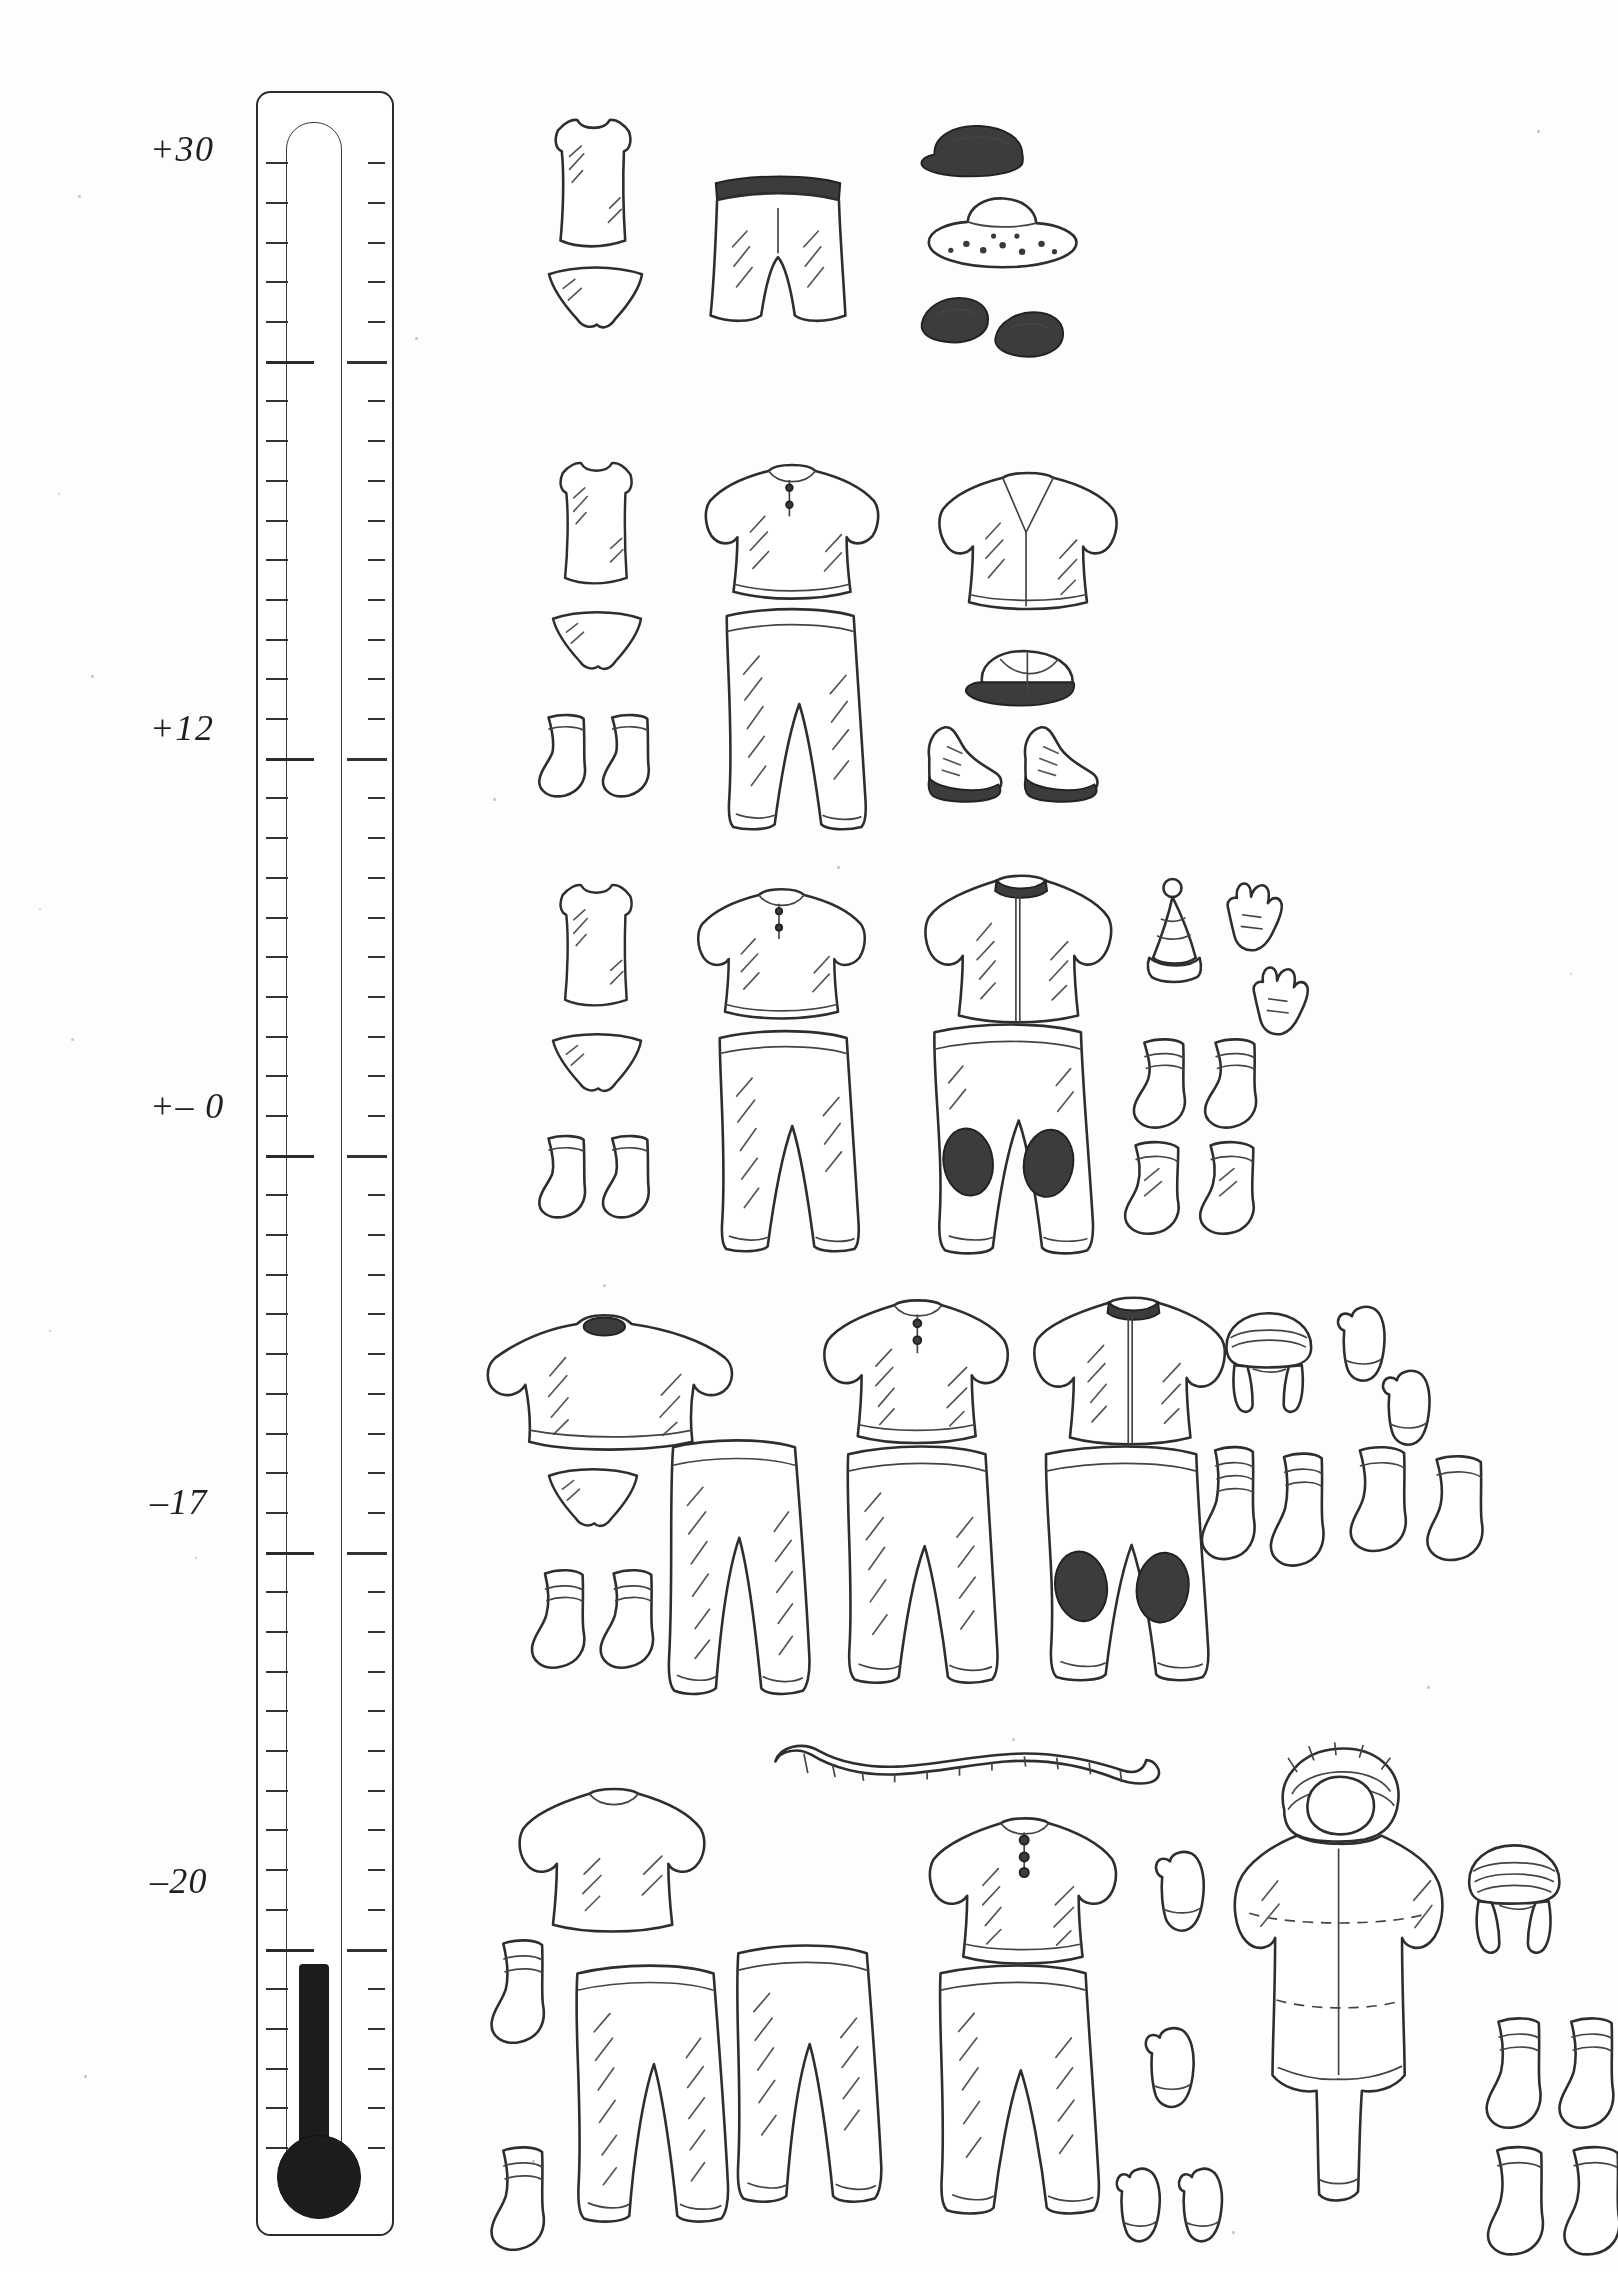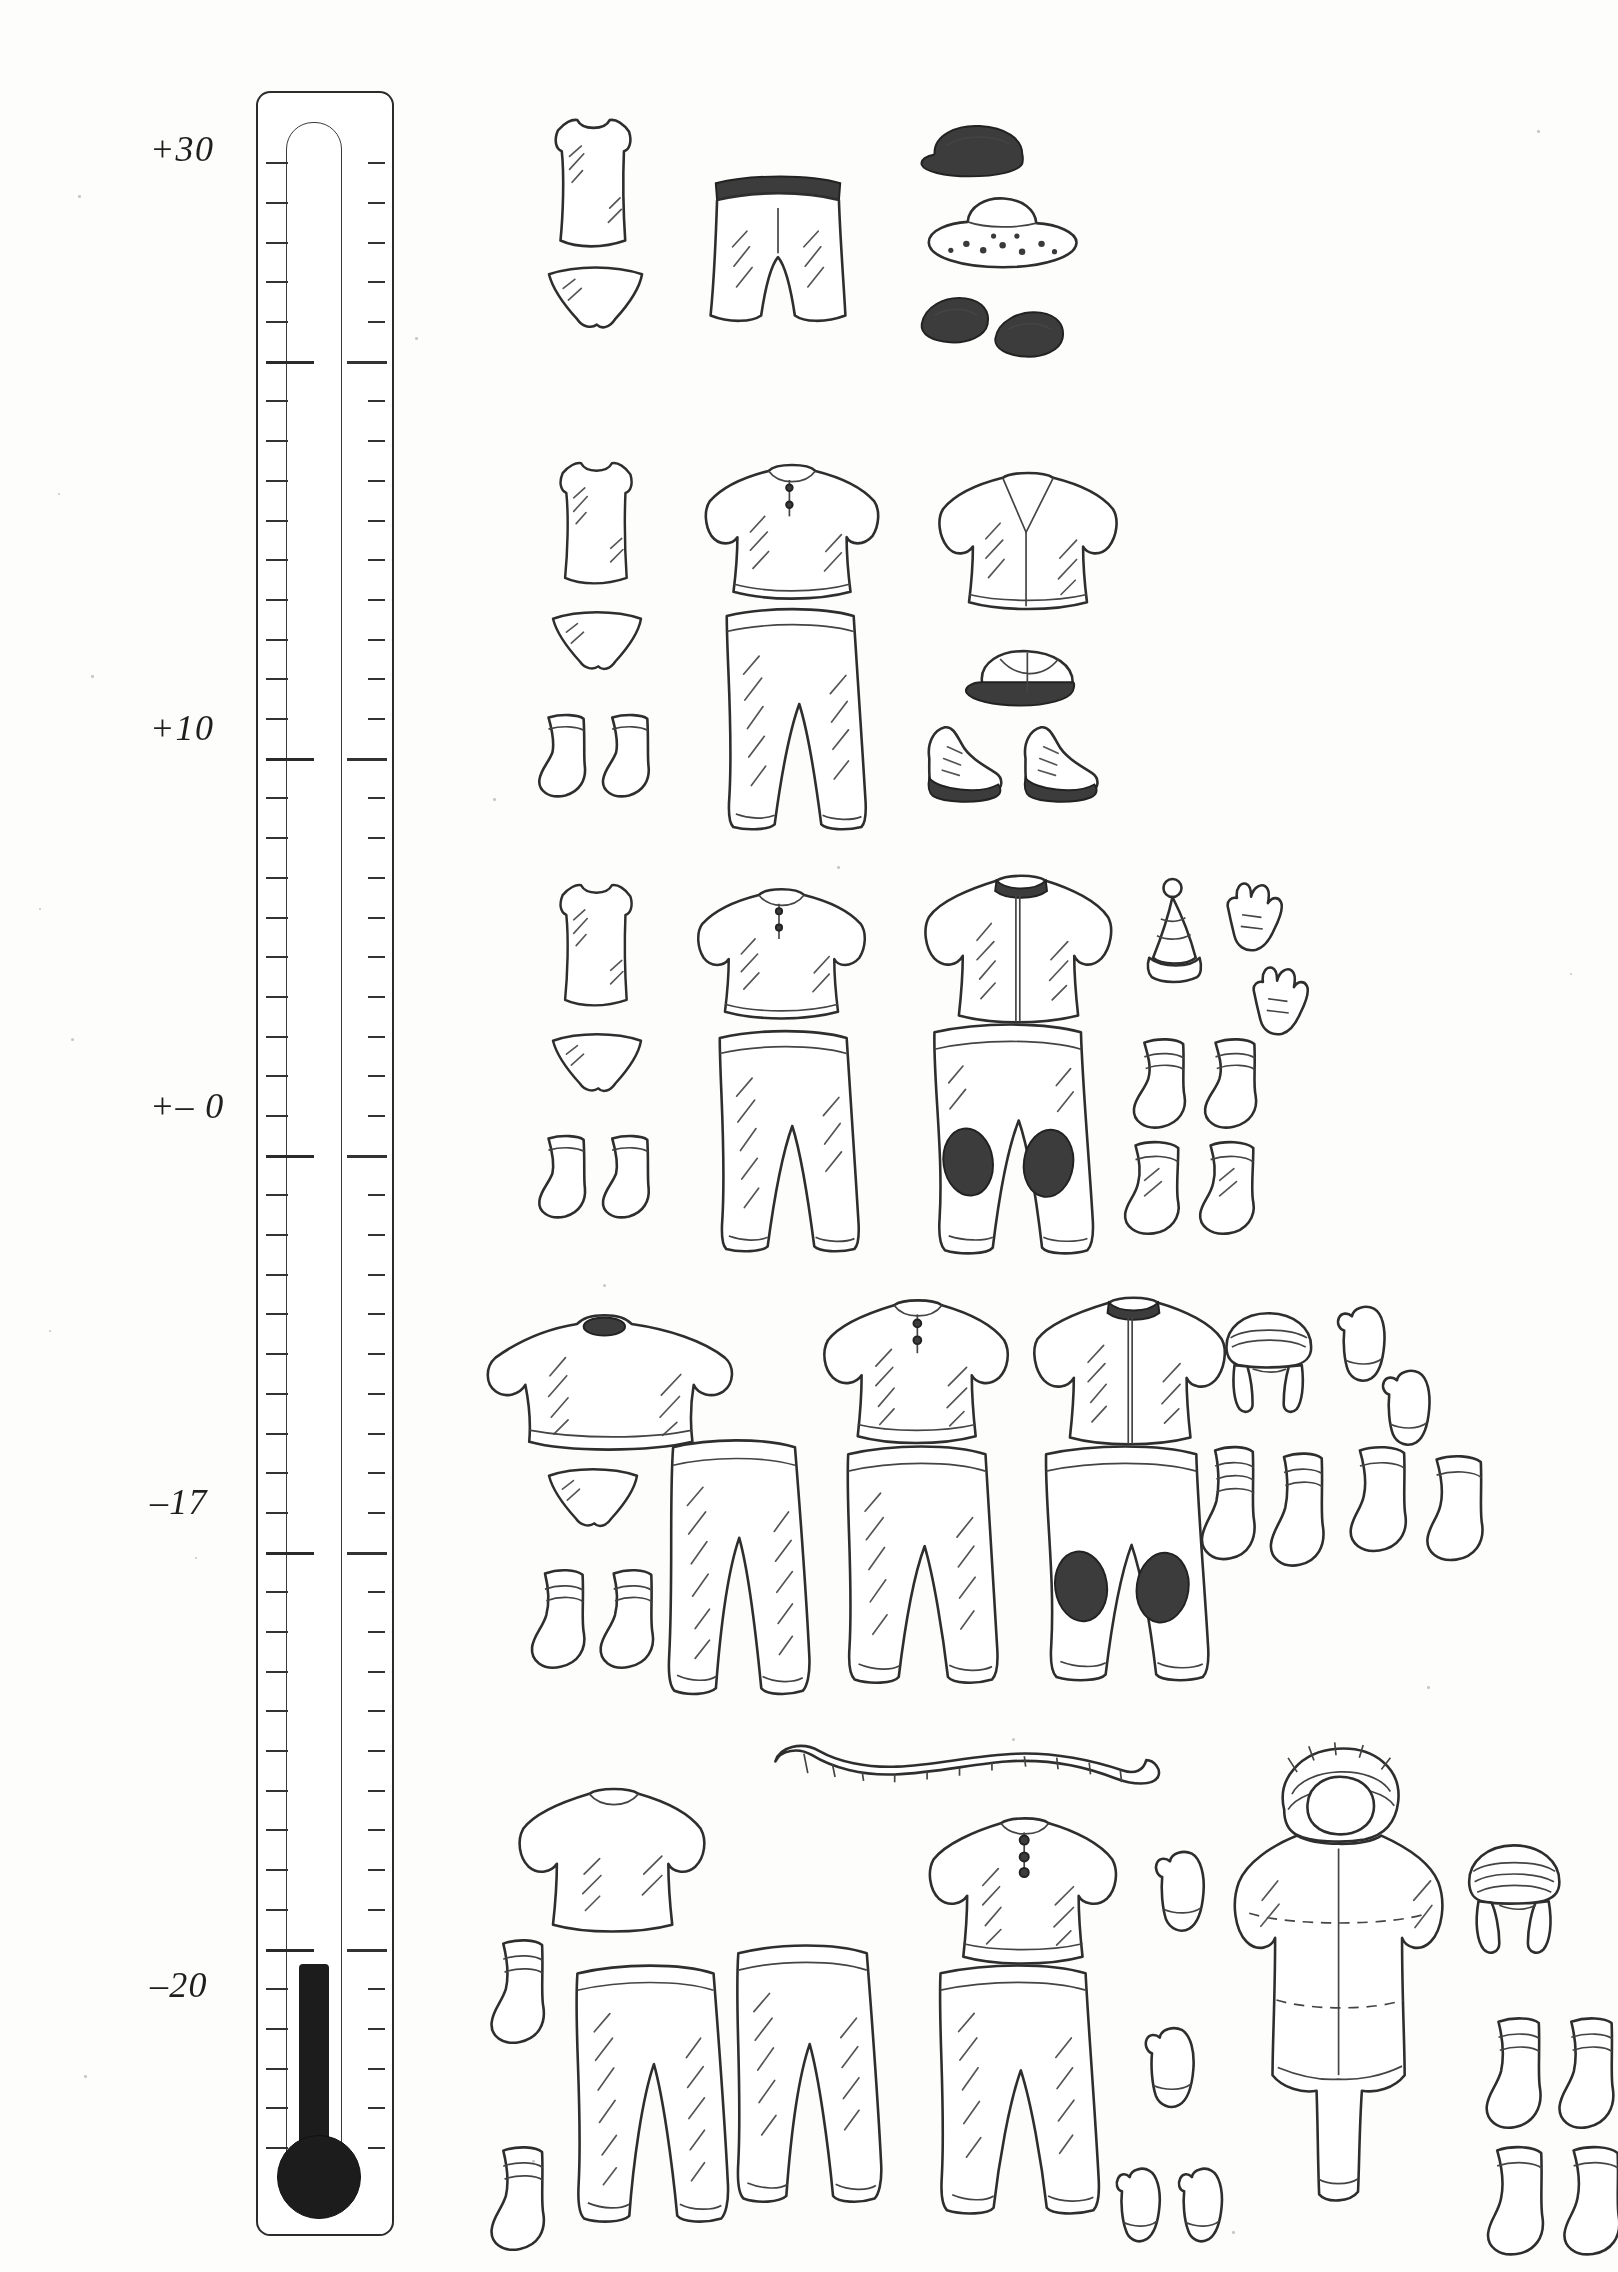--- a/index.html
+++ b/index.html
@@ -237,24 +237,24 @@
       <div class="tick minor" style="top: 151px;"></div>
       <div class="tick right-minor" style="top: 151px;"></div>
       <div class="tick minor" style="top: 111px;"></div>
       <div class="tick right-minor" style="top: 111px;"></div>
       <div class="tick minor" style="top: 71px;"></div>
       <div class="tick right-minor" style="top: 71px;"></div>
     </div>
 </div>
 
 <div class="therm-label" style="top:149px;">+30</div>
-<div class="therm-label" style="top:728px;">+10</div>
+<div class="therm-label" style="top:728px;">+12</div>
 <div class="therm-label" style="top:1106px;">+– 0</div>
 <div class="therm-label" style="top:1502px;">–17</div>
-<div class="therm-label" style="top:1985px;">–20</div>
+<div class="therm-label" style="top:1881px;">–20</div>
 
 <div class="row" style="top:104px;height:337px;">
 
   <div class="item" style="left:65px; top:6.5px;">
     <svg width="123" height="149" viewBox="0 0 190 230">
       <path class="sketch" d="M40 30 C50 18 62 12 70 14 C78 30 112 30 120 14 C130 12 142 20 150 32
         C155 48 150 60 142 62 C140 110 142 170 144 200 C110 212 70 212 44 200
         C48 160 50 100 46 62 C36 58 34 44 40 30 Z"></path>
       <path class="hatch" d="M58 70 L76 54 M58 90 L80 66 M62 110 L78 92"></path>
       <path class="hatch" d="M120 150 L136 134 M118 172 L138 152"></path>

